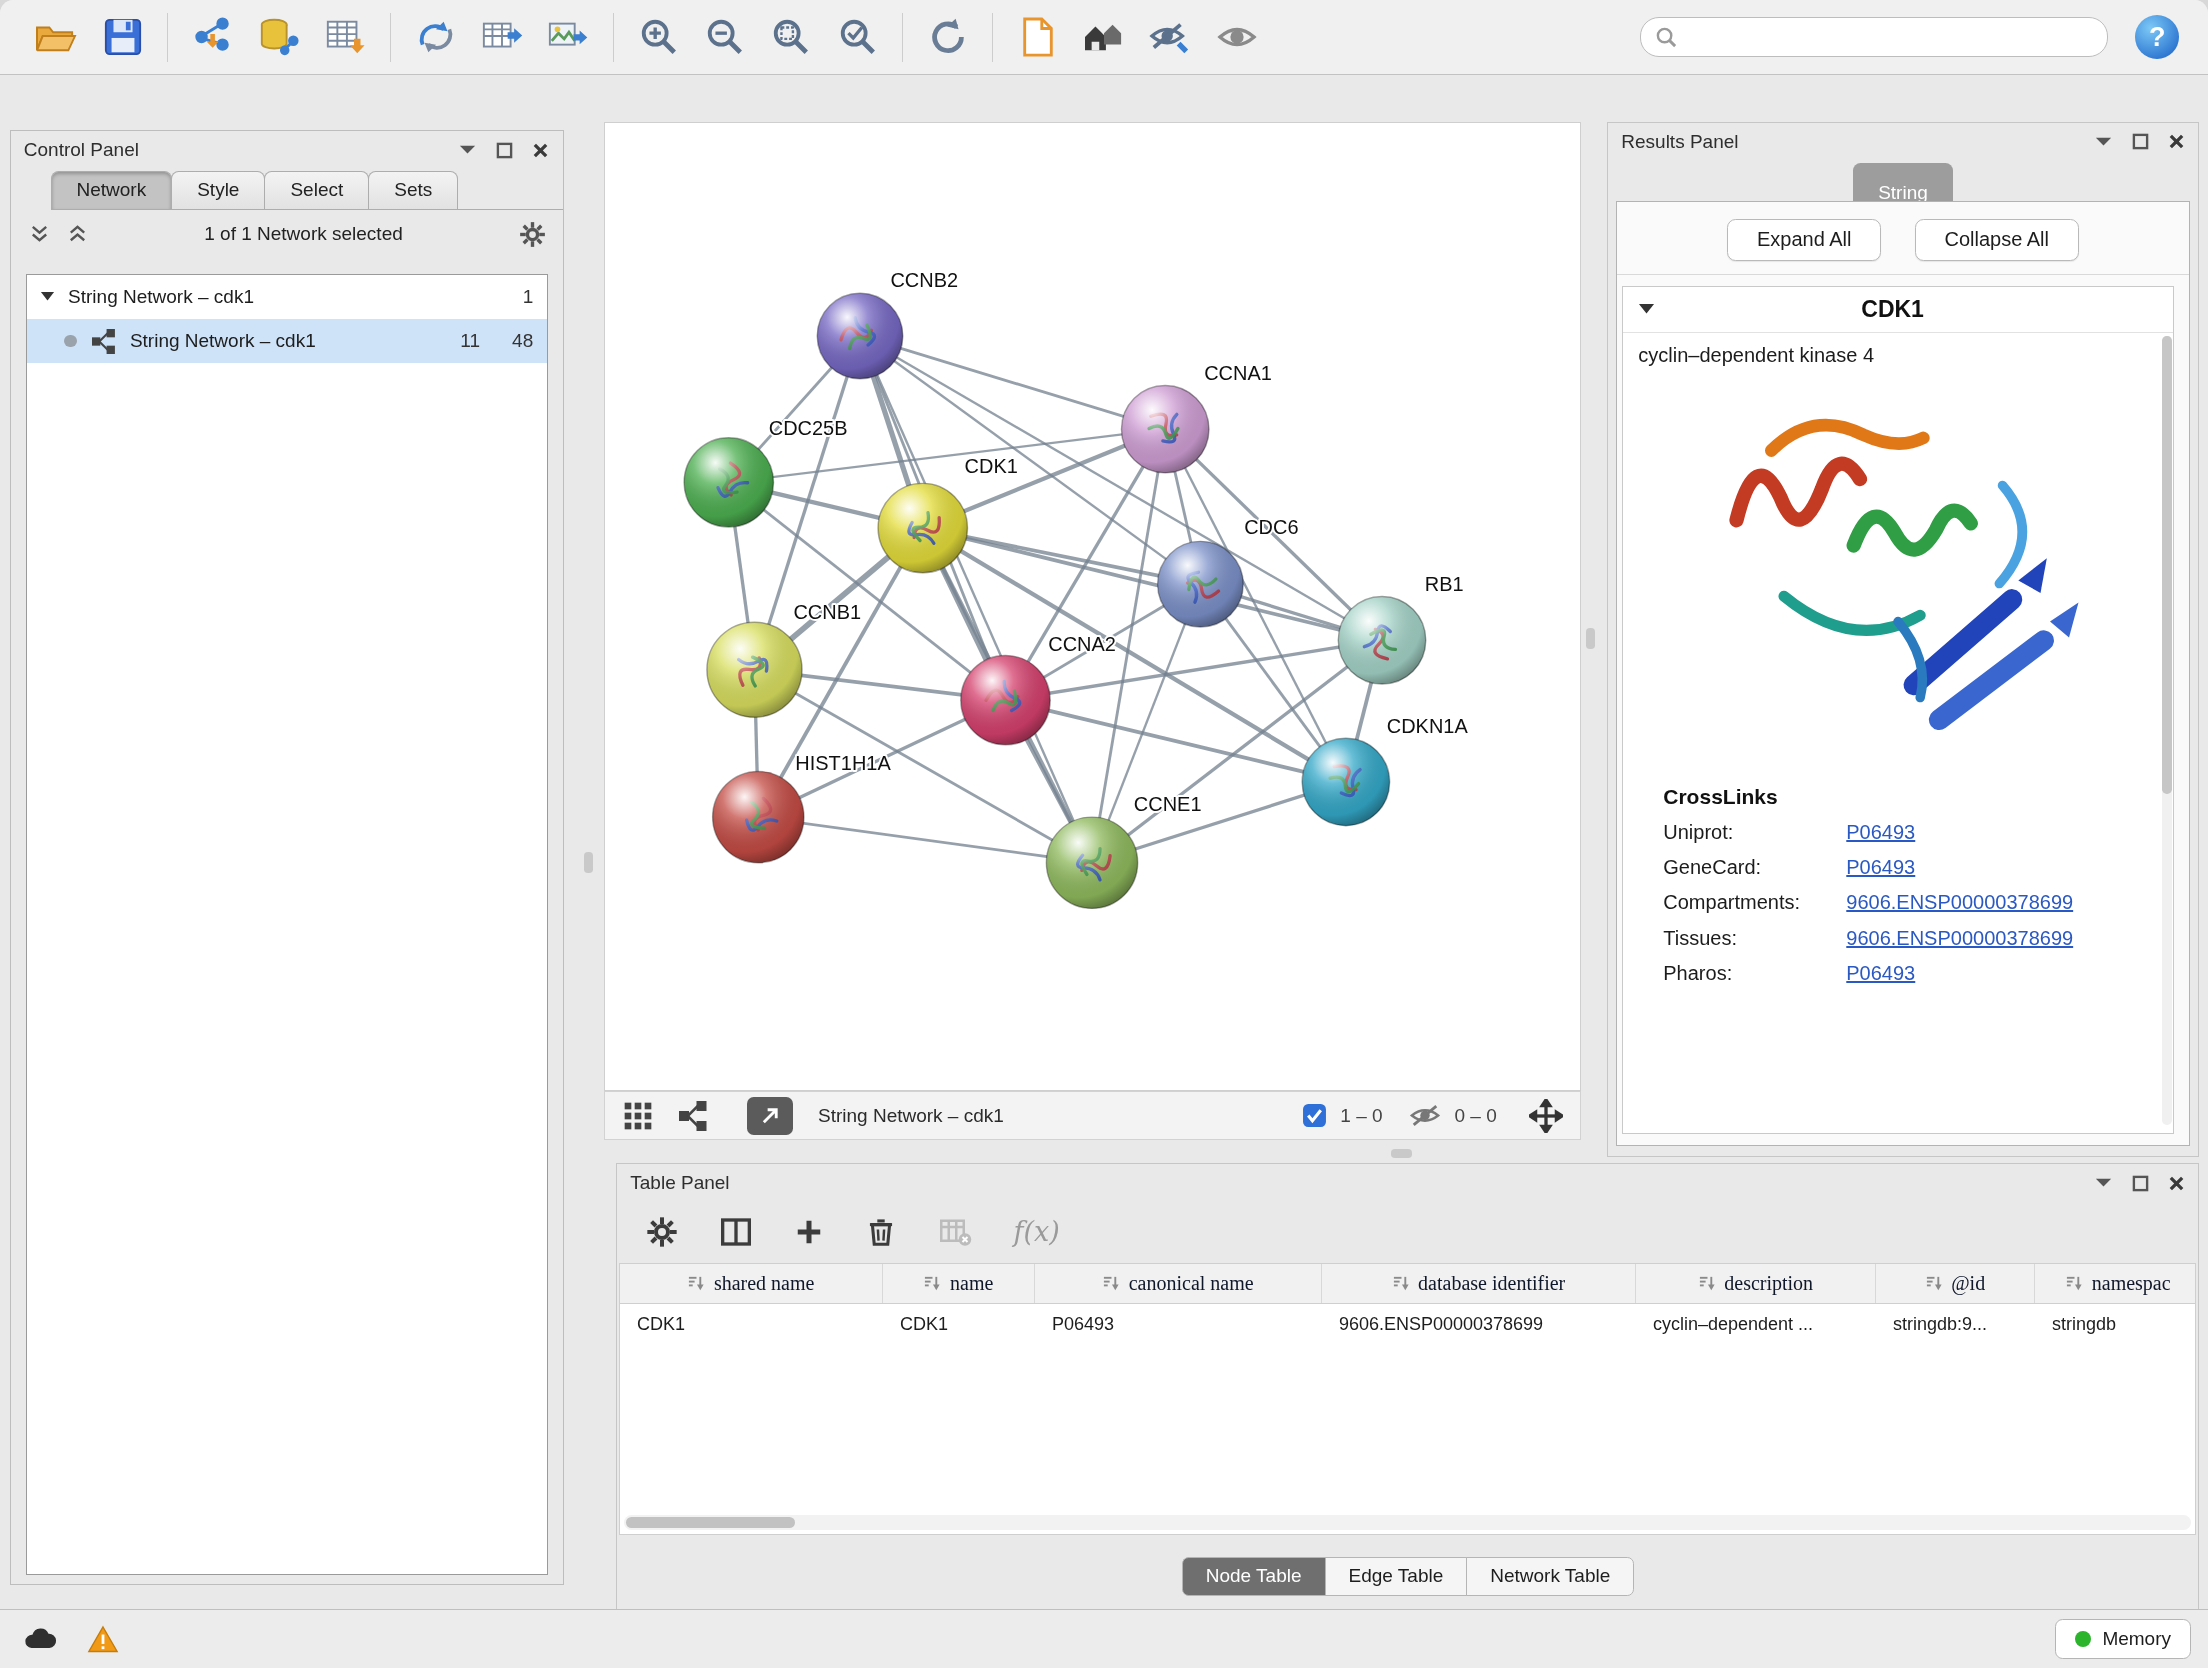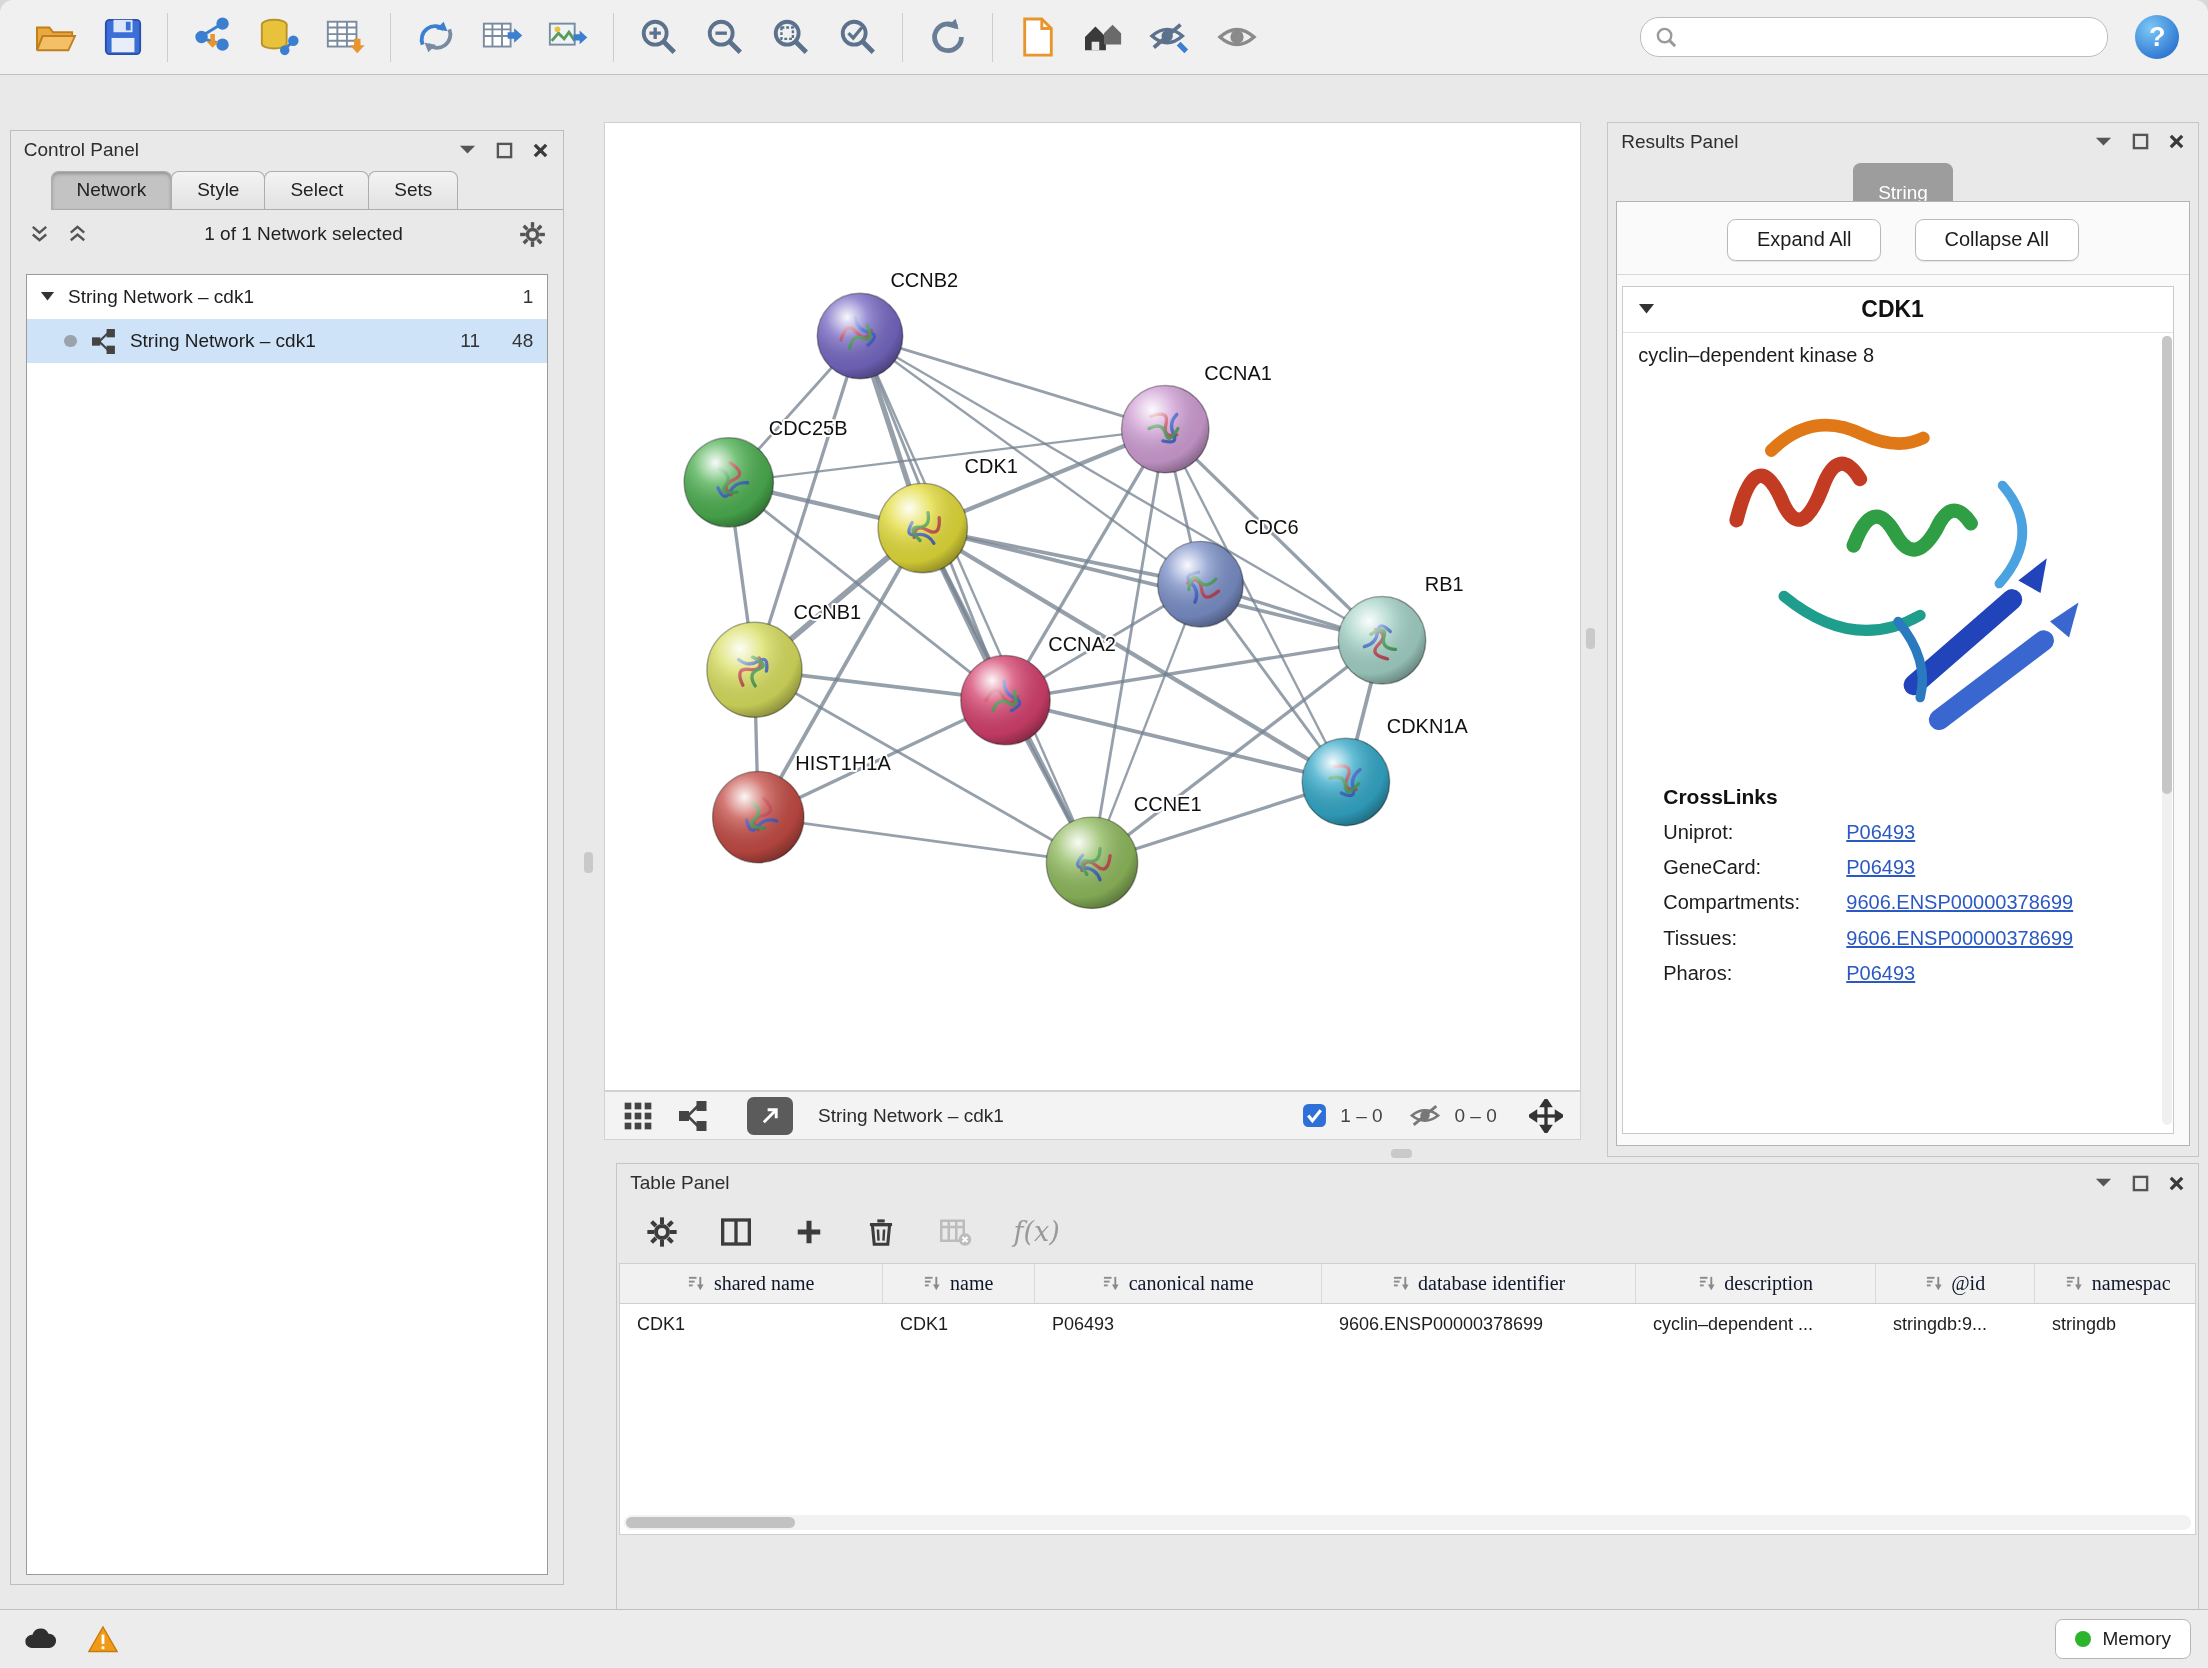--- a/index.html
+++ b/index.html
@@ -534,21 +534,21 @@
           <button class="mac-btn">Expand All</button>
           <button class="mac-btn">Collapse All</button>
         </div>
         <div class="rp-card">
           <div class="rp-card-head">
             <svg width="17" height="12.4" viewBox="0 0 18 13">
                 <path d="M1 1 l8 10 8-10 z" fill="#333"></path>
               </svg>
             <span class="rp-prot-name">CDK1</span>
           </div>
-          <div class="rp-desc">cyclin–dependent kinase 8</div>
+          <div class="rp-desc">cyclin–dependent kinase 4</div>
           <div class="rp-protein">
             <svg width="380" height="399" viewBox="0 0 240 250">
               <g fill="none" stroke-linecap="round">
                 <path d="M18 92 q12-48 28-14 q12 30 26-6 q10-28 24-6" stroke="#c23b22" stroke-width="9"></path>
                 <path d="M40 48 q26-26 58-10 q22 10 38 2" stroke="#e07818" stroke-width="8"></path>
                 <path d="M92 108 q12-32 26-8 q12 22 26-2 q10-22 22-4" stroke="#2f9e44" stroke-width="9"></path>
                 <path d="M48 140 q44 36 86 12" stroke="#1f9e8e" stroke-width="7"></path>
                 <path d="M186 70 q26 30-2 62" stroke="#4aa3e0" stroke-width="6"></path>
                 <path d="M130 196 L192 142" stroke="#2244bb" stroke-width="13"></path>
                 <path d="M146 218 L212 168" stroke="#3a66d0" stroke-width="13"></path>
@@ -736,20 +736,25 @@
               <div class="tp-cell" style="width: 314px;">9606.ENSP00000378699</div>
               <div class="tp-cell" style="width: 240px;">cyclin–dependent ...</div>
               <div class="tp-cell" style="width: 159px;">stringdb:9...</div>
               <div class="tp-cell" style="width: 167px;">stringdb</div>
             </div>
           </div>
         <div class="tp-hscroll">
             <div class="thumb"></div>
           </div>
       </div>
+      <div class="tp-tabs" id="tp-tabs">
+          <div class="tp-tab sel">Node Table</div>
+          <div class="tp-tab">Edge Table</div>
+          <div class="tp-tab">Network Table</div>
+        </div>
     </section>
 
     <div class="splitter-dot" style="left:584px; top:732px; width:8.6px; height:21px;"></div>
     <div class="splitter-dot" style="left:1586px; top:508px; width:8.6px; height:21px;"></div>
     <div class="splitter-dot" style="left:1391px; top:1029px; width:21px; height:8.6px;"></div>
   </div>
 
   <div class="statusbar">
     <div class="sb-btn">
       <svg width="34" height="25" viewBox="0 0 36 26">

